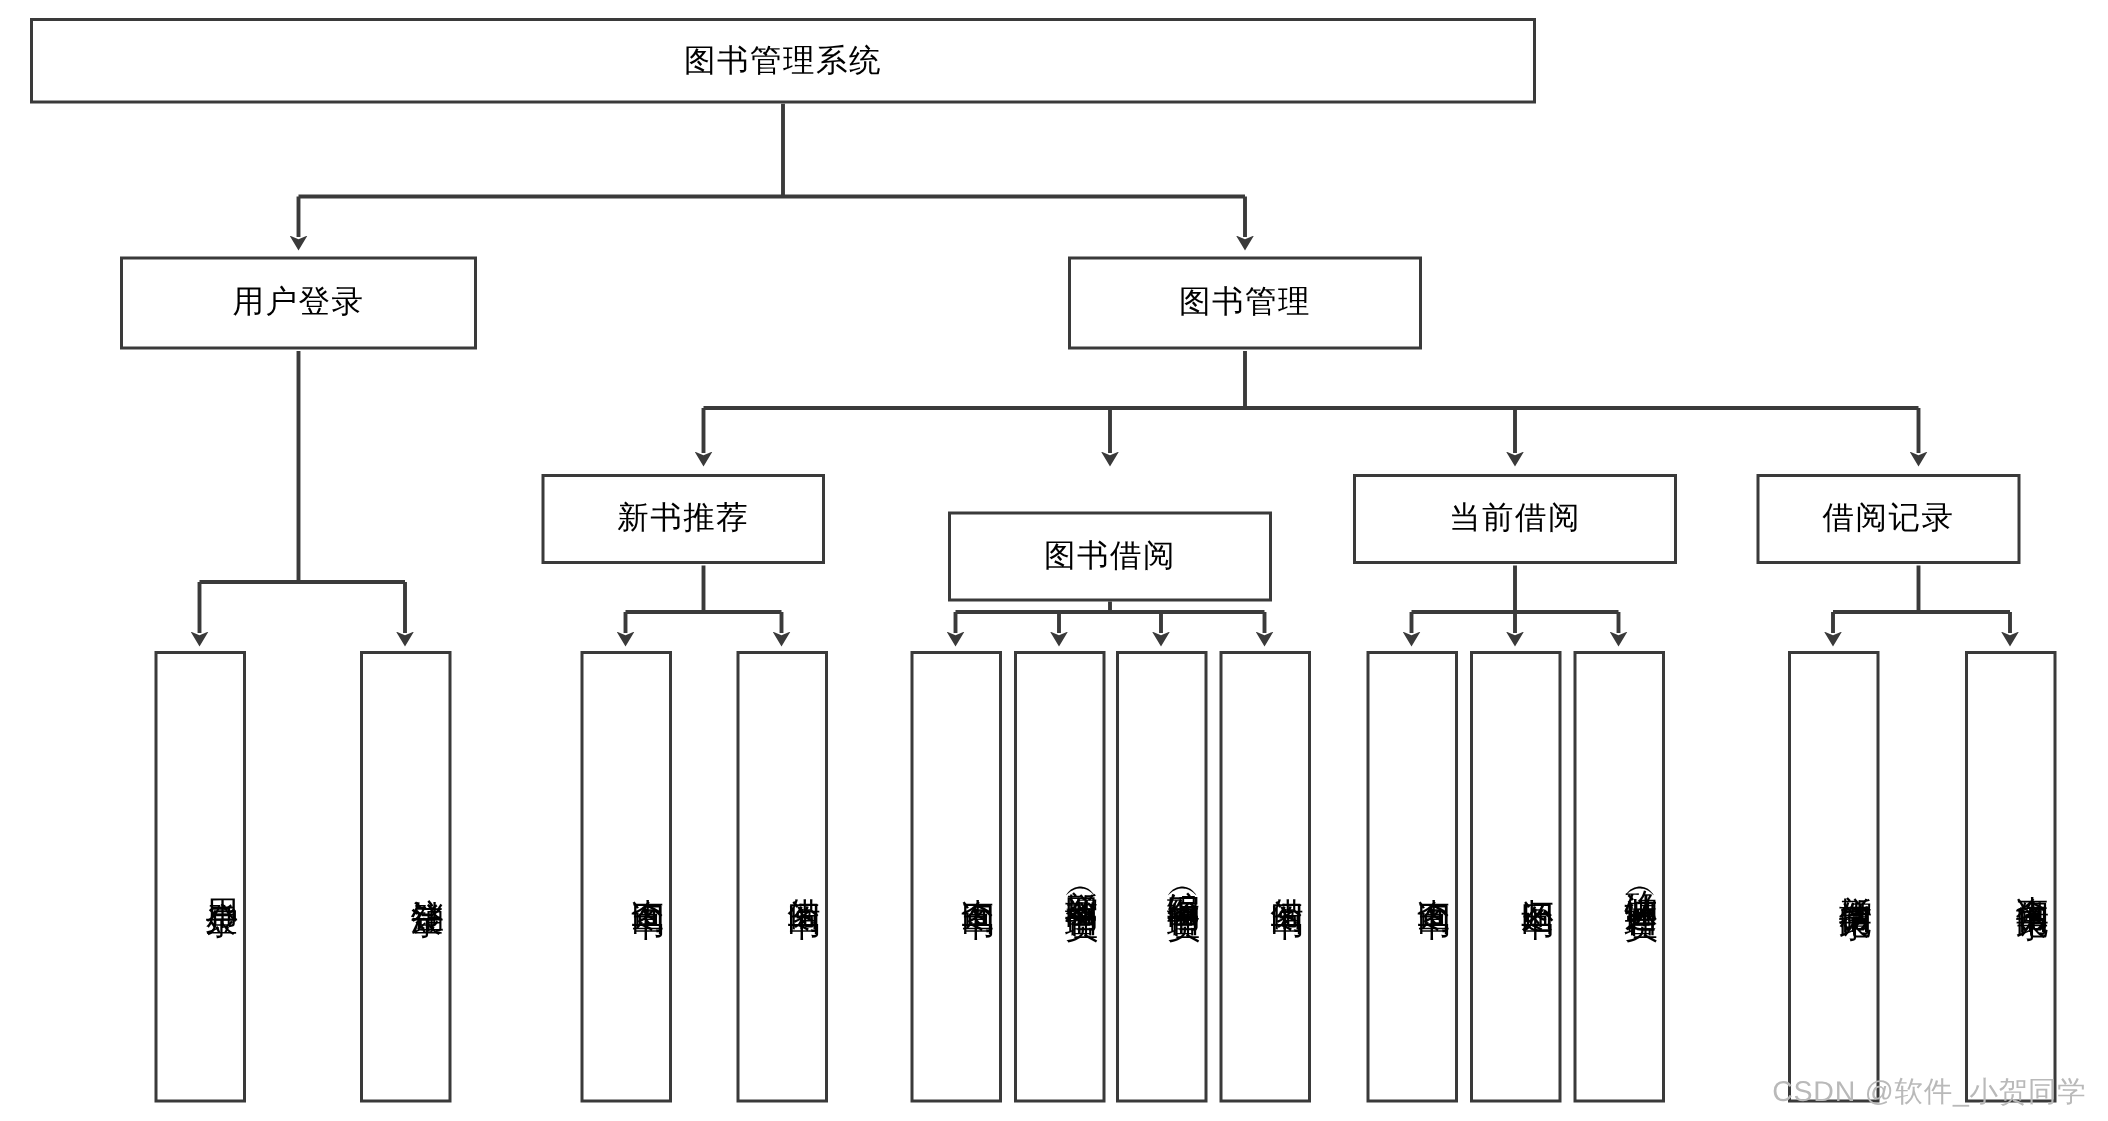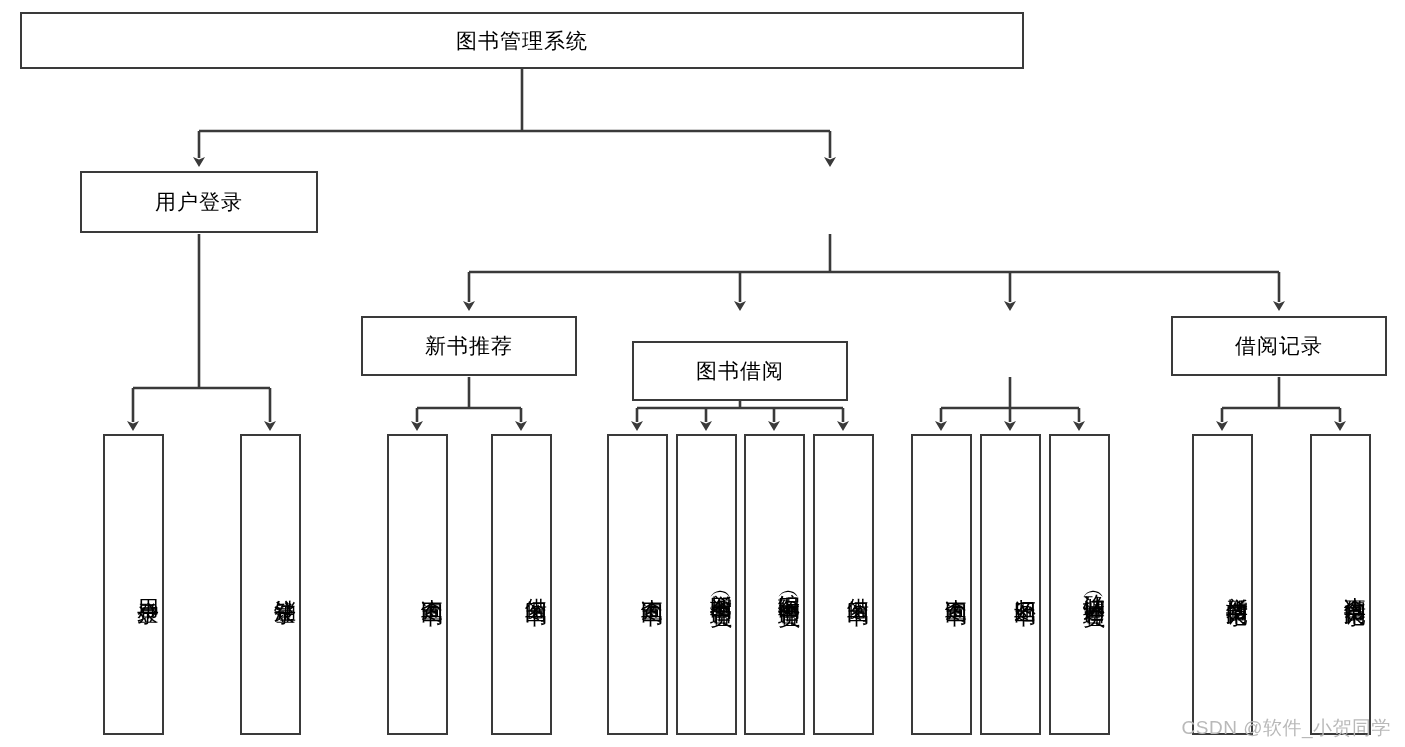--- a/index.html
+++ b/index.html
@@ -126,31 +126,37 @@
   </svg>
 
   <div class="node h" style="left:20px; top:12px; width:1004px; height:57px;">
     <span>图书管理系统</span>
   </div>
 
   <div class="node h" style="left:80px; top:171px; width:238px; height:62px;">
     <span>用户登录</span>
   </div>
 
-
-  <div class="node h" style="left:361px; top:316px; width:216px; height:60px;">
+  <div class="node h" style="left:712px; top:171px; width:236px; height:62px;">
+    <span>图书管理</span>
+  </div>
+
+  <div class="node h" style="left:361px; top:316px; width:189px; height:60px;">
     <span>新书推荐</span>
   </div>
 
   <div class="node h" style="left:632px; top:316px; width:216px; height:60px;margin-top:25px;">
     <span>图书借阅</span>
   </div>
 
-
-  <div class="node h" style="left:1171px; top:316px; width:216px; height:60px;">
+  <div class="node h" style="left:902px; top:316px; width:216px; height:60px;">
+    <span>当前借阅</span>
+  </div>
+
+  <div class="node h" style="left:1171px; top:316px; width:176px; height:60px;">
     <span>借阅记录</span>
   </div>
 
   <div class="node v" style="left:103px; top:434px; width:61px; height:301px;">
     <span class="vtext">用户登录</span>
   </div>
 
   <div class="node v" style="left:240px; top:434px; width:61px; height:301px;">
     <span class="vtext">注销登录</span>
   </div>

